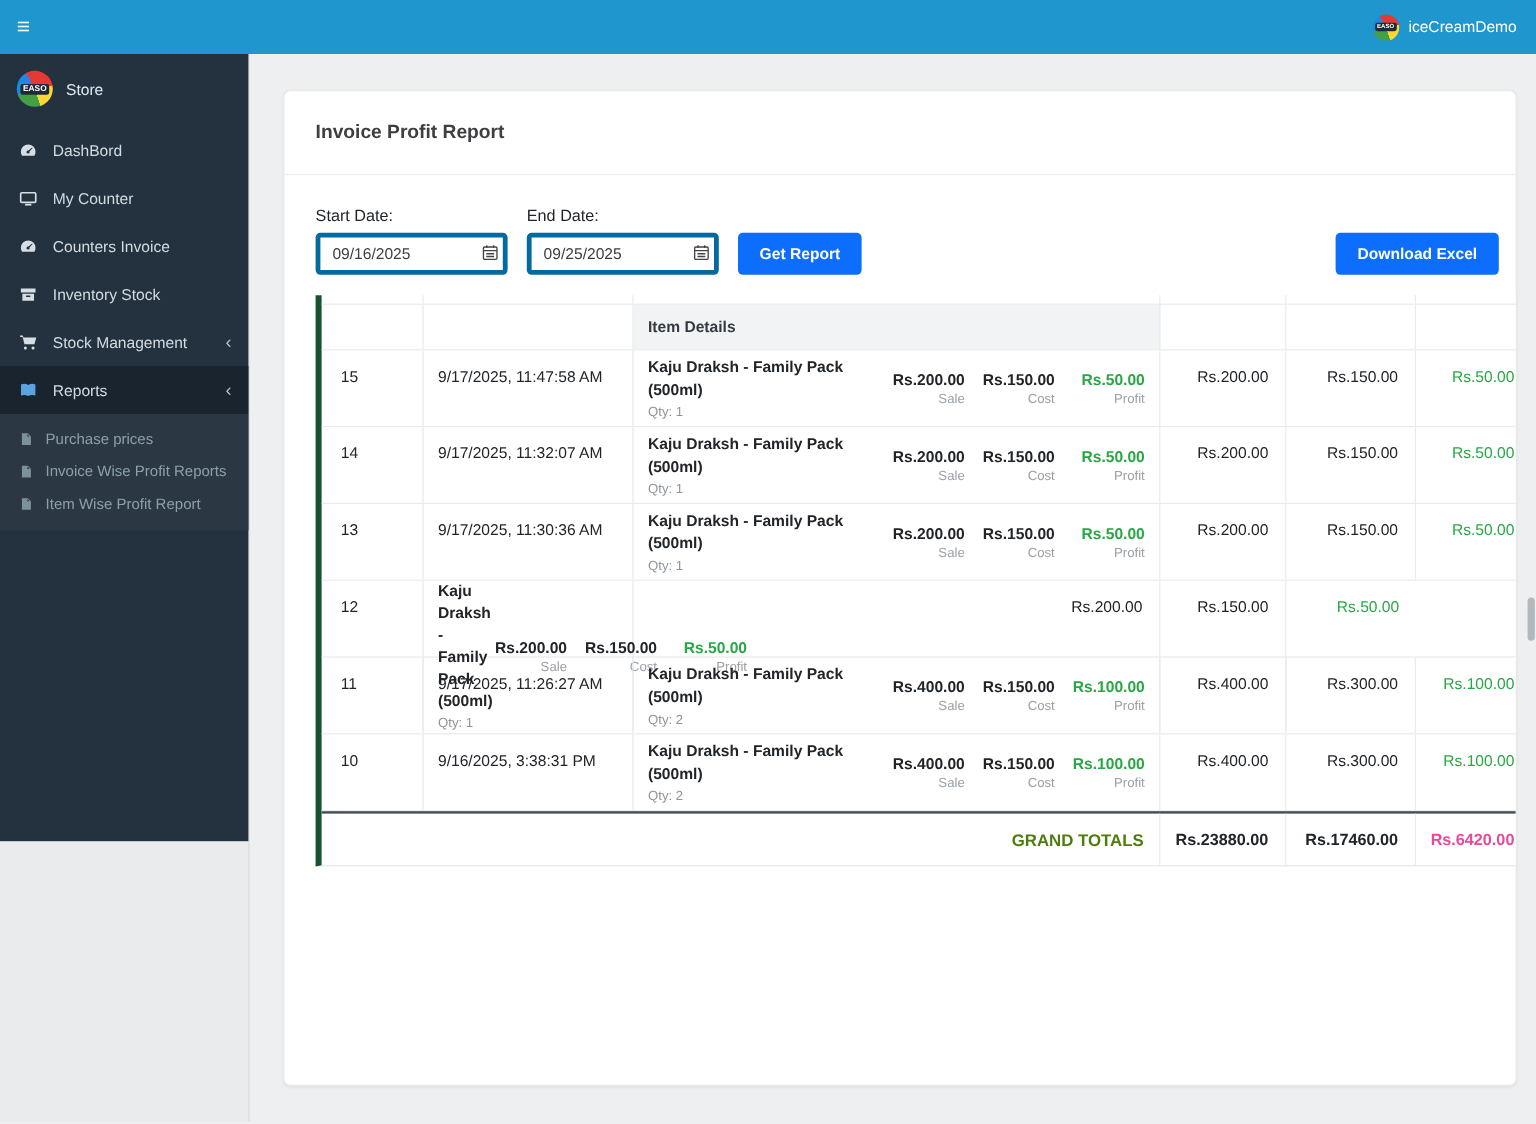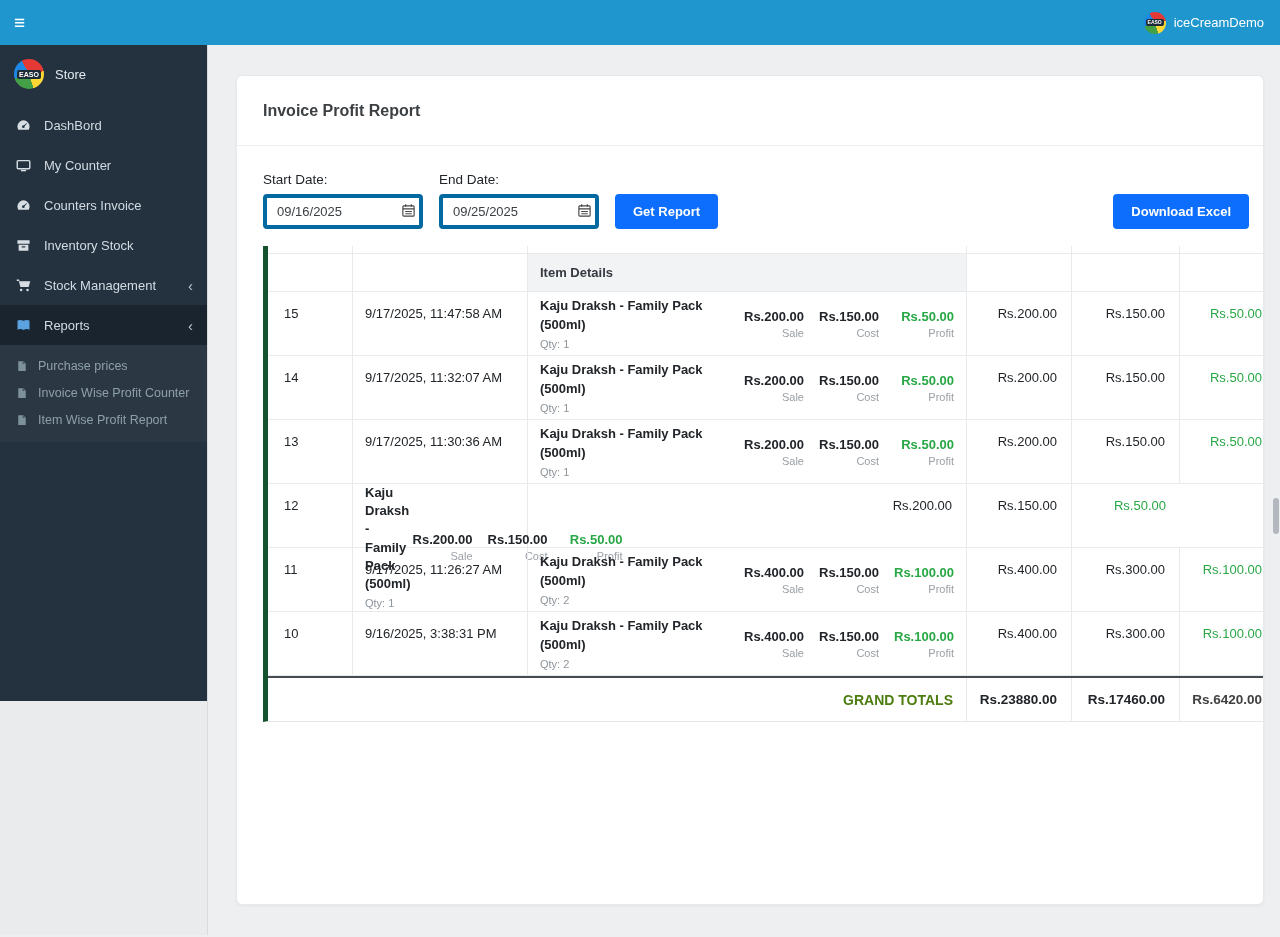--- a/index.html
+++ b/index.html
@@ -72,21 +72,21 @@
   .amt { text-align: right; min-width: 62px; }
   .amt-val { font-weight: 700; font-size: 13px; color: #212529; }
   .amt-val.green { color: #28a745; }
   .amt-label { font-size: 11px; color: #9aa0a6; margin-top: 3px; }
   .td-num { padding: 14px 14px 0 0; text-align: right; font-size: 13px; color: #212529; }
   .td-num.green { color: #28a745; }
 
   .grand-row { height: 45px; border-top: 2px solid #454b52; }
   .gt-label { grid-column: 1 / 4; display: flex; align-items: center; justify-content: flex-end; padding-right: 13px; font-weight: 700; font-size: 14px; color: #4d7c0f; }
   .gt-val { display: flex; align-items: center; justify-content: flex-end; padding-right: 14px; font-weight: 700; font-size: 13.5px; color: #212529; }
-  .gt-val.green { color: #404040; }
+  .gt-val.green { color: #ec4899; }
 
   
   .page-scroll-thumb { position: absolute; right: 1px; top: 498px; width: 6px; height: 36px; background: #b2b8bd; border-radius: 3px; z-index: 30; cursor: pointer; }
 
   svg { display: block; }
 </style>
 </head>
 <body>
 
 <header class="topbar">
@@ -177,21 +177,21 @@
               </svg>
           </span>
           <span>Purchase prices</span>
         </div>
         <div class="submenu-item">
           <span class="si-icon">
             <svg width="12" height="12" viewBox="0 0 16 16">
                 <path fill="currentColor" d="M3 1.5h6.6L13 5v9.5H3zm6 .9V5h2.7z"></path>
               </svg>
           </span>
-          <span>Invoice Wise Profit Counter</span>
+          <span>Invoice Wise Profit Reports</span>
         </div>
         <div class="submenu-item">
           <span class="si-icon">
             <svg width="12" height="12" viewBox="0 0 16 16">
                 <path fill="currentColor" d="M3 1.5h6.6L13 5v9.5H3zm6 .9V5h2.7z"></path>
               </svg>
           </span>
           <span>Item Wise Profit Report</span>
         </div>
       </div>

